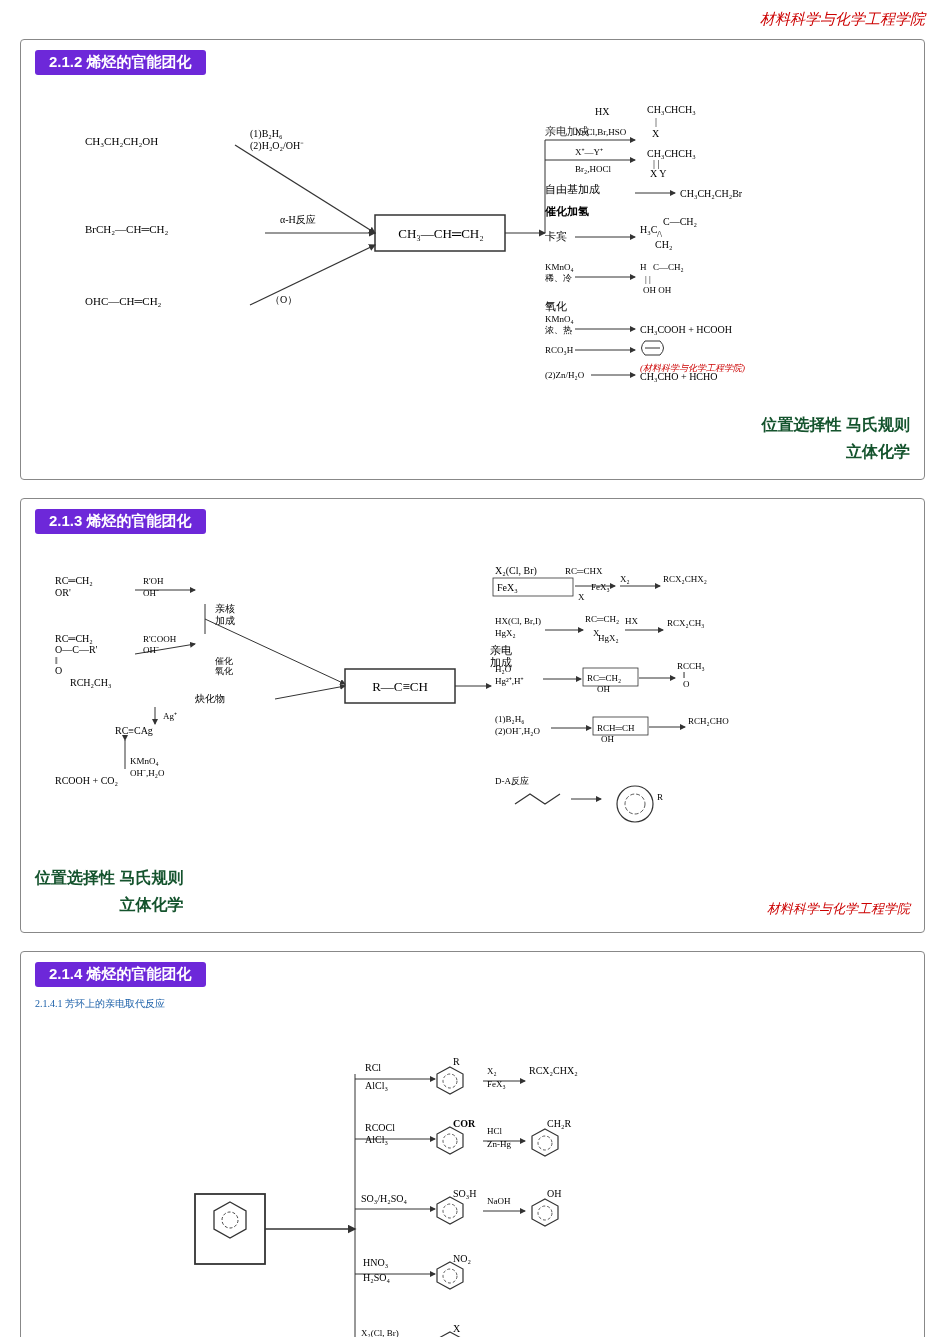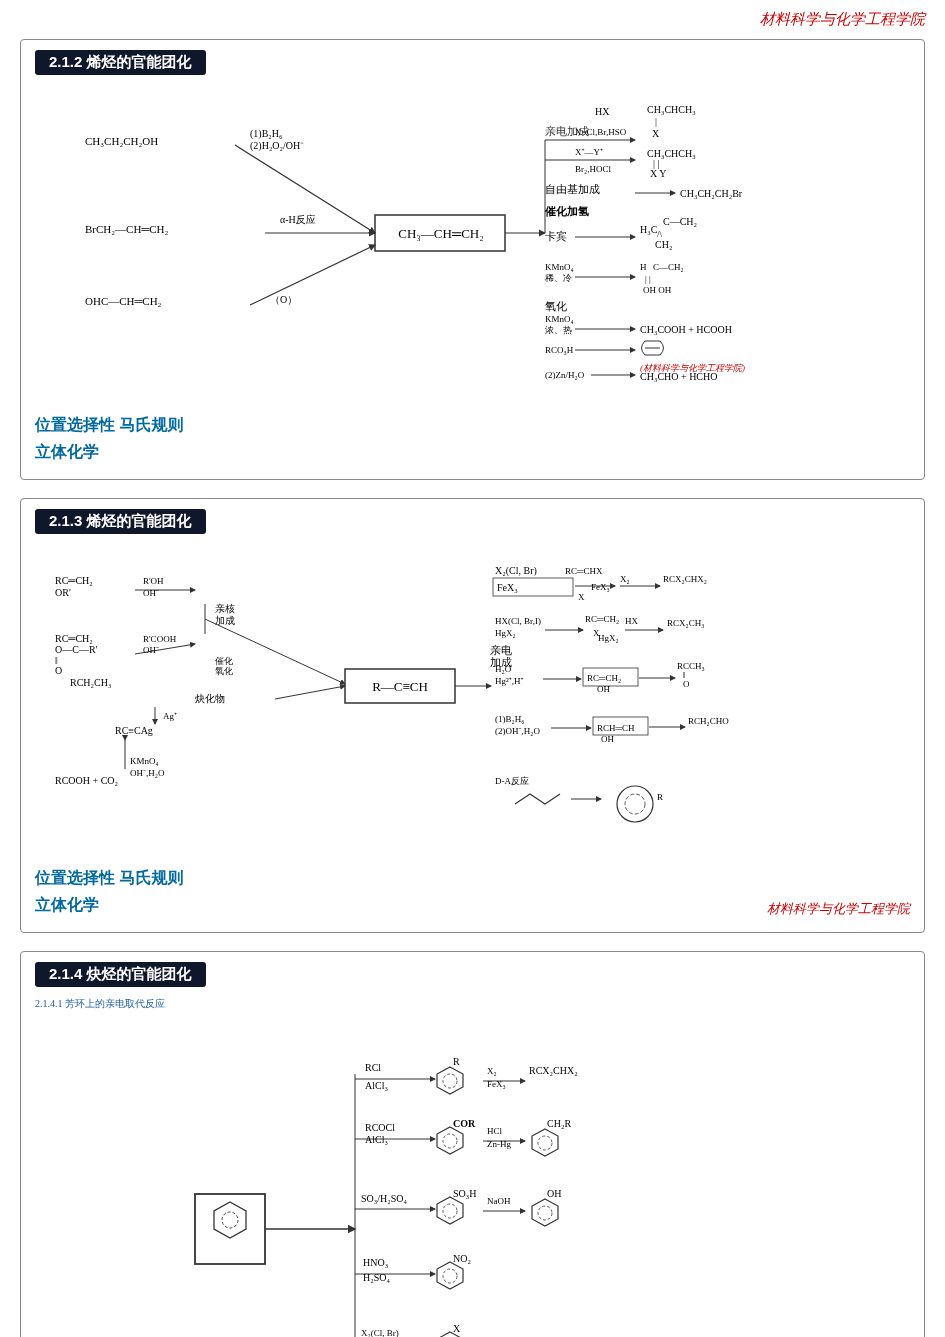--- a/index.html
+++ b/index.html
@@ -27,21 +27,21 @@
     
     .section-box {
       border: 1.5px solid #888;
       border-radius: 4px;
       margin-bottom: 18px;
       padding: 10px 14px 14px 14px;
       background: #fff;
     }
     .section-title {
       display: inline-block;
-      background: #0f172a;
+      background: #6d28d9;
       color: #fff;
       font-size: 15px;
       font-weight: bold;
       padding: 3px 14px;
       border-radius: 3px;
       margin-bottom: 10px;
       font-family: "SimHei", "黑体", sans-serif;
     }
     .section-subtitle {
       color: #1a5fa8;
@@ -57,22 +57,22 @@
     }
 
     .footer-text {
       color: #c00;
       font-family: "KaiTi", "楷体", serif;
       font-size: 13px;
       font-style: italic;
     }
 
     .center-label {
-      text-align: left;
-      color: #0369a1;
+      text-align: right;
+      color: #14532d;
       font-size: 16px;
       font-weight: bold;
       font-family: "SimHei", sans-serif;
       margin-top: 6px;
       margin-bottom: 2px;
     }
 
     .section-footer-row {
       display: flex;
       justify-content: space-between;
@@ -288,21 +288,21 @@
     <div class="section-footer-row">
       <div>
         <div class="center-label">位置选择性   马氏规则</div>
         <div class="center-label">立体化学</div>
       </div>
       <div class="footer-text">材料科学与化学工程学院</div>
     </div>
   </div>
 
   <div class="section-box">
-    <div class="section-title">2.1.4 炔烃的官能团化</div>
+    <div class="section-title">2.1.4 烯烃的官能团化</div>
     <div class="section-subtitle">2.1.4.1 芳环上的亲电取代反应</div>
     <div class="diagram-container">
       <svg width="900" height="420" viewBox="0 0 900 420">
         <defs>
           <marker id="arr3" markerWidth="6" markerHeight="6" refX="5" refY="3" orient="auto">
             <path d="M0,0 L0,6 L6,3 Z" fill="#333"></path>
           </marker>
         </defs>
 
         <rect x="160" y="175" width="70" height="70" fill="white" stroke="#333" stroke-width="1.8"></rect>

